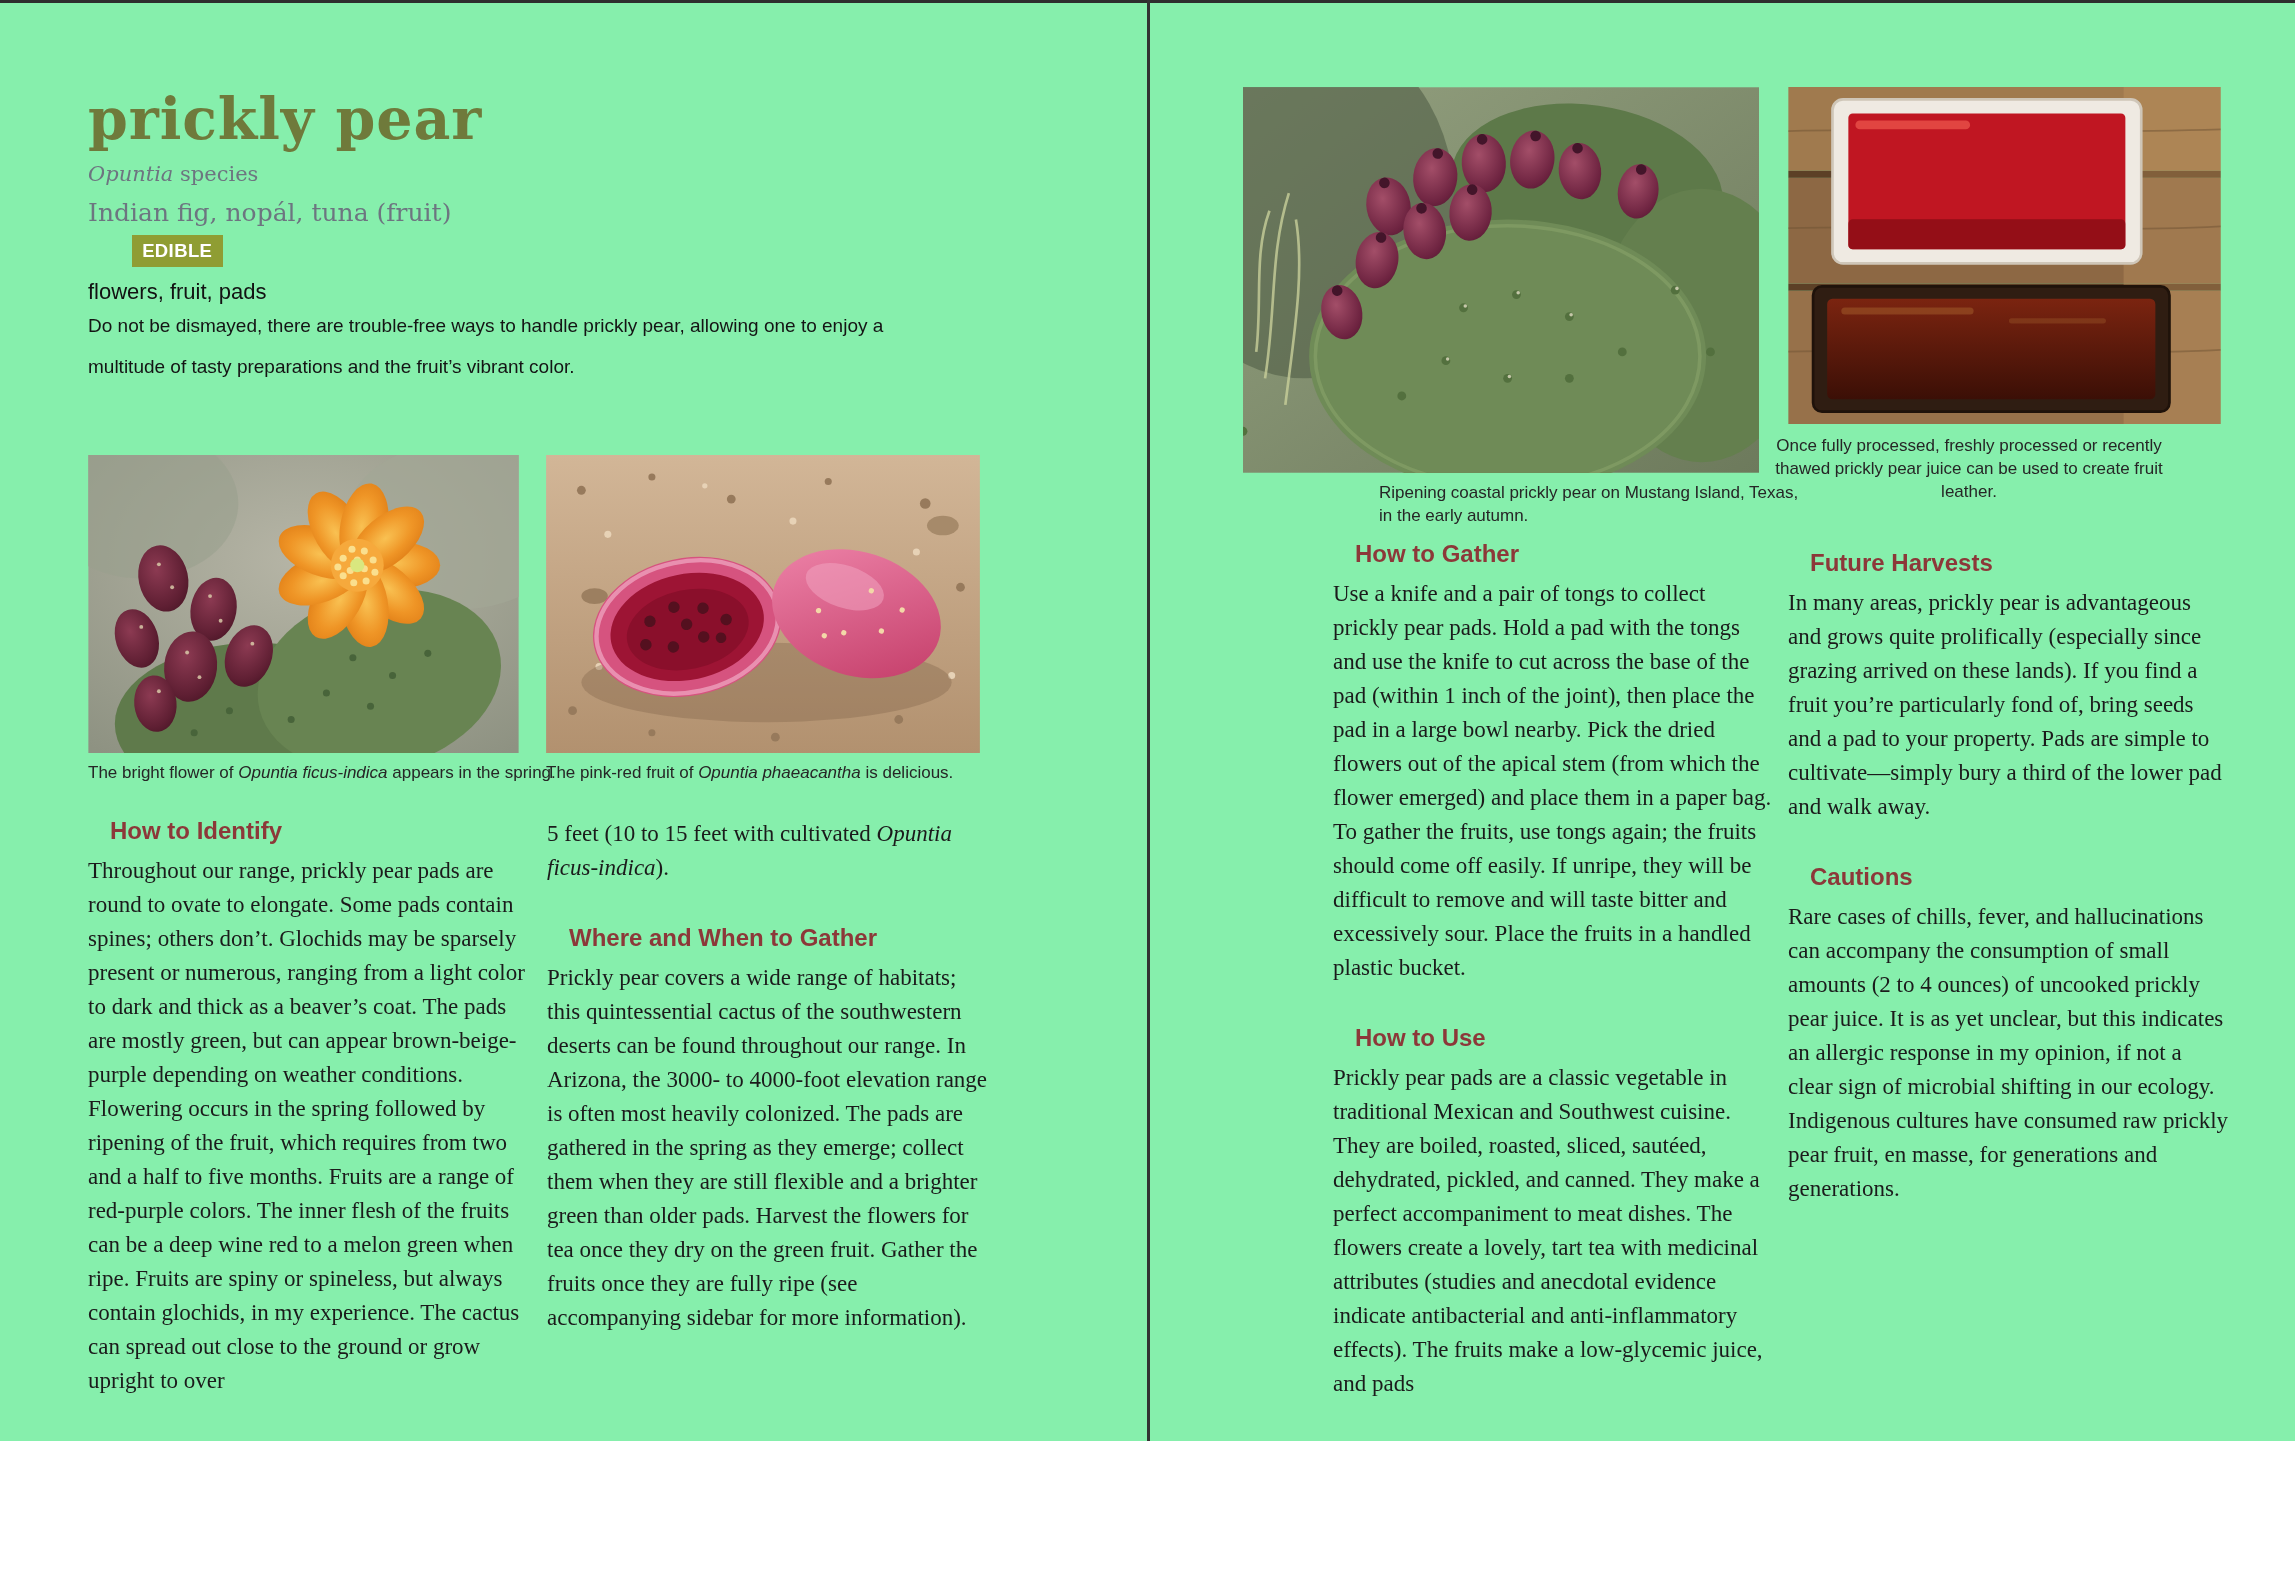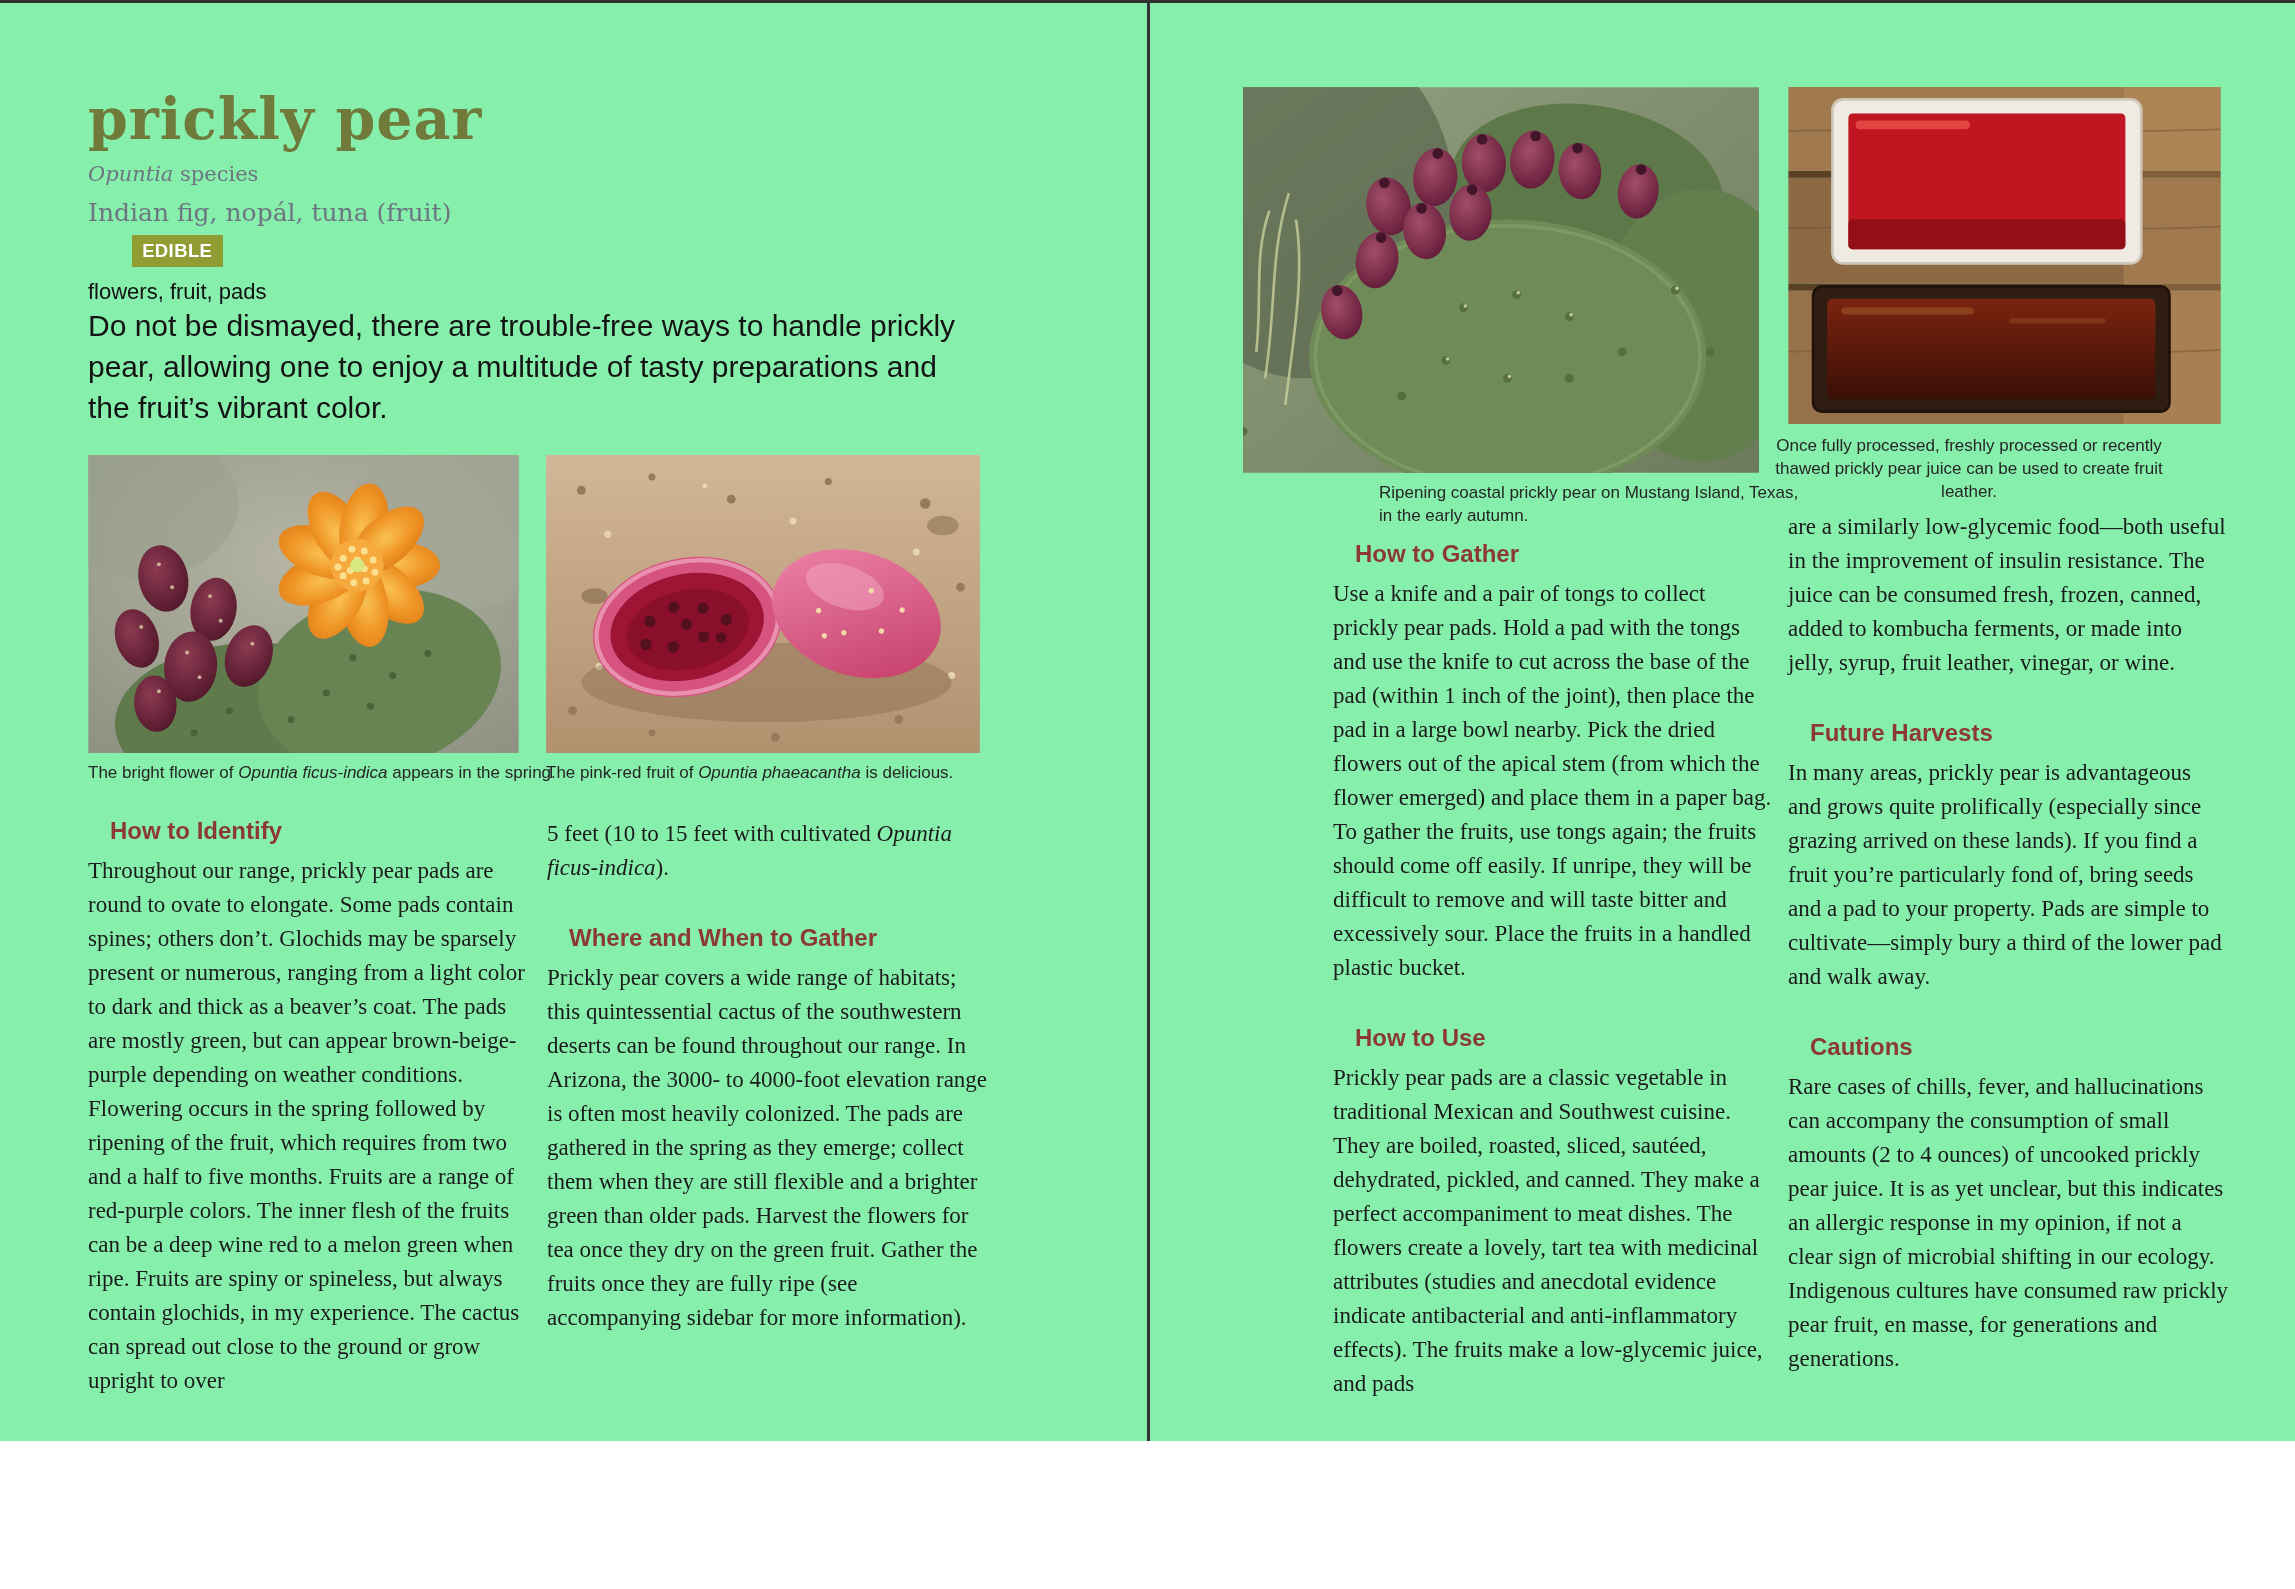--- a/index.html
+++ b/index.html
@@ -10,21 +10,21 @@
   .divider{top:0;left:1147px;width:2.6px;height:1589px;background:#333333;}
 
   .title{left:88px;top:85px;font-family:"DejaVu Serif",serif;font-weight:700;
          font-size:57px;color:#6f7a3b;letter-spacing:0.9px;}
   .species{left:88px;top:162px;font-family:"DejaVu Serif",serif;font-size:21px;color:#6d7580;}
   .common{left:88px;top:198px;font-family:"DejaVu Serif",serif;font-size:25px;color:#6d7580;}
   .edible-row{left:88px;top:235px;display:flex;align-items:center;gap:12.4px;flex-direction:column;}
   .badge{background:#8f9d33;color:#ffffff;font-weight:700;font-size:18.5px;
          padding:5.3px 10.6px 4.4px;letter-spacing:0.4px;}
   .edible-parts{font-size:22px;color:#121212;}
-  .intro{left:88px;top:305px;width:874px;font-size:30px;line-height:41px;color:#141414;}
+  .intro{left:88px;top:305px;width:874px;font-size:19px;line-height:41px;color:#141414;}
 
   .photo{overflow:hidden;}
   .photo svg{display:block;width:100%;height:100%;}
   .photo1{left:88px;top:455px;width:431px;height:298px;}
   .photo2{left:546px;top:455px;width:434px;height:298px;}
   .photo3{left:1243px;top:87px;width:516px;height:386px;}
   .photo4{left:1788px;top:87px;width:433px;height:337px;}
 
   .caption{font-size:17px;line-height:23px;color:#262626;}
   .cap1{left:88px;top:761px;width:468px;}
@@ -359,21 +359,20 @@
     <div class="abs caption cap3">Ripening coastal prickly pear on Mustang Island, Texas, in the early autumn.</div>
 
     <div class="abs col col3">
       <h3 class="sec-h">How to Gather</h3>
       <p class="body-p">Use a knife and a pair of tongs to collect prickly pear pads. Hold a pad with the tongs and use the knife to cut across the base of the pad (within 1 inch of the joint), then place the pad in a large bowl nearby. Pick the dried flowers out of the apical stem (from which the flower emerged) and place them in a paper bag. To gather the fruits, use tongs again; the fruits should come off easily. If unripe, they will be difficult to remove and will taste bitter and excessively sour. Place the fruits in a handled plastic bucket.</p>
       <h3 class="sec-h gap">How to Use</h3>
       <p class="body-p">Prickly pear pads are a classic vegetable in traditional Mexican and Southwest cuisine. They are boiled, roasted, sliced, sautéed, dehydrated, pickled, and canned. They make a perfect accompaniment to meat dishes. The flowers create a lovely, tart tea with medicinal attributes (studies and anecdotal evidence indicate antibacterial and anti-inflammatory effects). The fruits make a low-glycemic juice, and pads</p>
     </div>
 
     <div class="abs col col4">
-      <p class="body-p">are a similarly low-glycemic food—both useful in the improvement of insulin resistance. The juice can be consumed fresh, frozen, canned, added to kombucha ferments, or made into jelly, syrup, fruit leather, vinegar, or wine.</p>
       <h3 class="sec-h gap">Future Harvests</h3>
       <p class="body-p">In many areas, prickly pear is advantageous and grows quite prolifically (especially since grazing arrived on these lands). If you find a fruit you’re particularly fond of, bring seeds and a pad to your property. Pads are simple to cultivate—simply bury a third of the lower pad and walk away.</p>
       <h3 class="sec-h gap">Cautions</h3>
       <p class="body-p">Rare cases of chills, fever, and hallucinations can accompany the consumption of small amounts (2 to 4 ounces) of uncooked prickly pear juice. It is as yet unclear, but this indicates an allergic response in my opinion, if not a clear sign of microbial shifting in our ecology. Indigenous cultures have consumed raw prickly pear fruit, en masse, for generations and generations.</p>
     </div>
 
     <div class="abs pagenum pn-right">/ 229</div>
   </div>
 </div>
 

